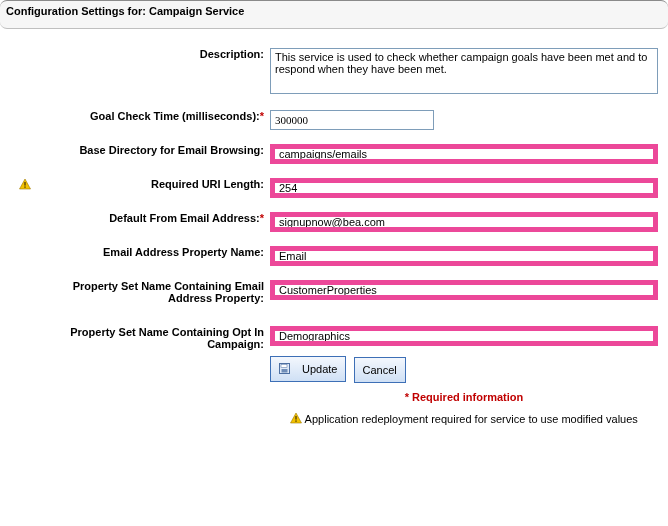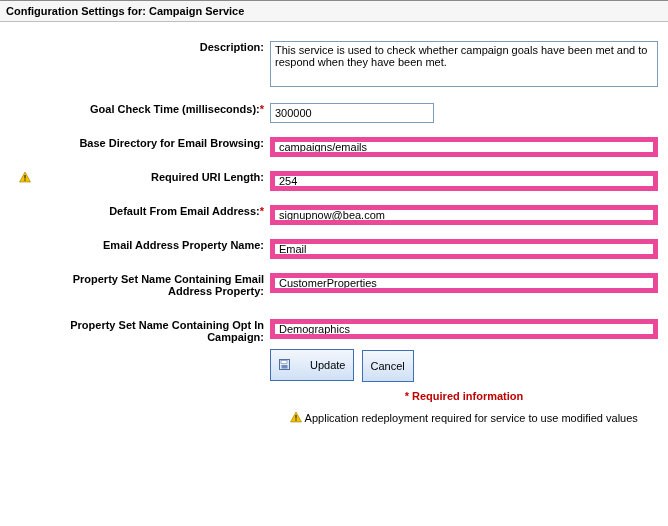--- a/index.html
+++ b/index.html
@@ -10,25 +10,26 @@
     color: #000;
     background: #fff;
   }
   .page {
     width: 668px;
     height: 526px;
     position: relative;
     box-sizing: border-box;
   }
   .title-bar {
-    padding: 4px 8px 4px 6px;
+    padding: 4px 8px 11px 6px;
     font-weight: bold;
     border-top: 1px solid #8a8a8a;
     border-bottom: 1px solid #bfbfbf;
     background: #f6f6f6;
+    border-radius: 7px;
   }
   .form {
     padding: 8px 10px 0 18px;
   }
   table.layout {
     border-collapse: collapse;
     width: 100%;
   }
   td.icon-cell {
     width: 22px;
@@ -61,49 +62,49 @@
     border: 1px solid #7e9db9;
     padding: 2px 4px;
     resize: none;
     box-sizing: border-box;
     overflow-y: scroll;
   }
   input.text-short {
     width: 164px;
     height: 20px;
     border: 1px solid #7e9db9;
-    font-family: Liberation Sans, sans-serif;
+    font-family: Liberation Serif, serif;
     font-size: 11px;
     padding: 1px 4px;
     box-sizing: border-box;
   }
   input.text-long {
     width: 388px;
     height: 20px;
     border: 5px solid #ec4899;
     font-family: Tahoma, Verdana, Arial, sans-serif;
     font-size: 11px;
     padding: 1px 4px;
     box-sizing: border-box;
   }
   .button-row {
     padding-top: 14px;
   }
   button.blue {
     font-family: Tahoma, Verdana, Arial, sans-serif;
     font-size: 11px;
-    height: 32px;
+    height: 26px;
     padding: 0 8px;
     border: 1px solid #3d6fb6;
     background: linear-gradient(#f3f7fd, #cfe0f5);
     color: #000;
     cursor: pointer;
     display: inline-flex;
     align-items: center;
-    gap: 20px;
+    gap: 12px;
   }
   button.blue + button.blue {
     margin-left: 4px;
   }
   .notes {
     padding-top: 14px;
     line-height: 1.5;
   }
   .note-line {
     margin-bottom: 6px;

